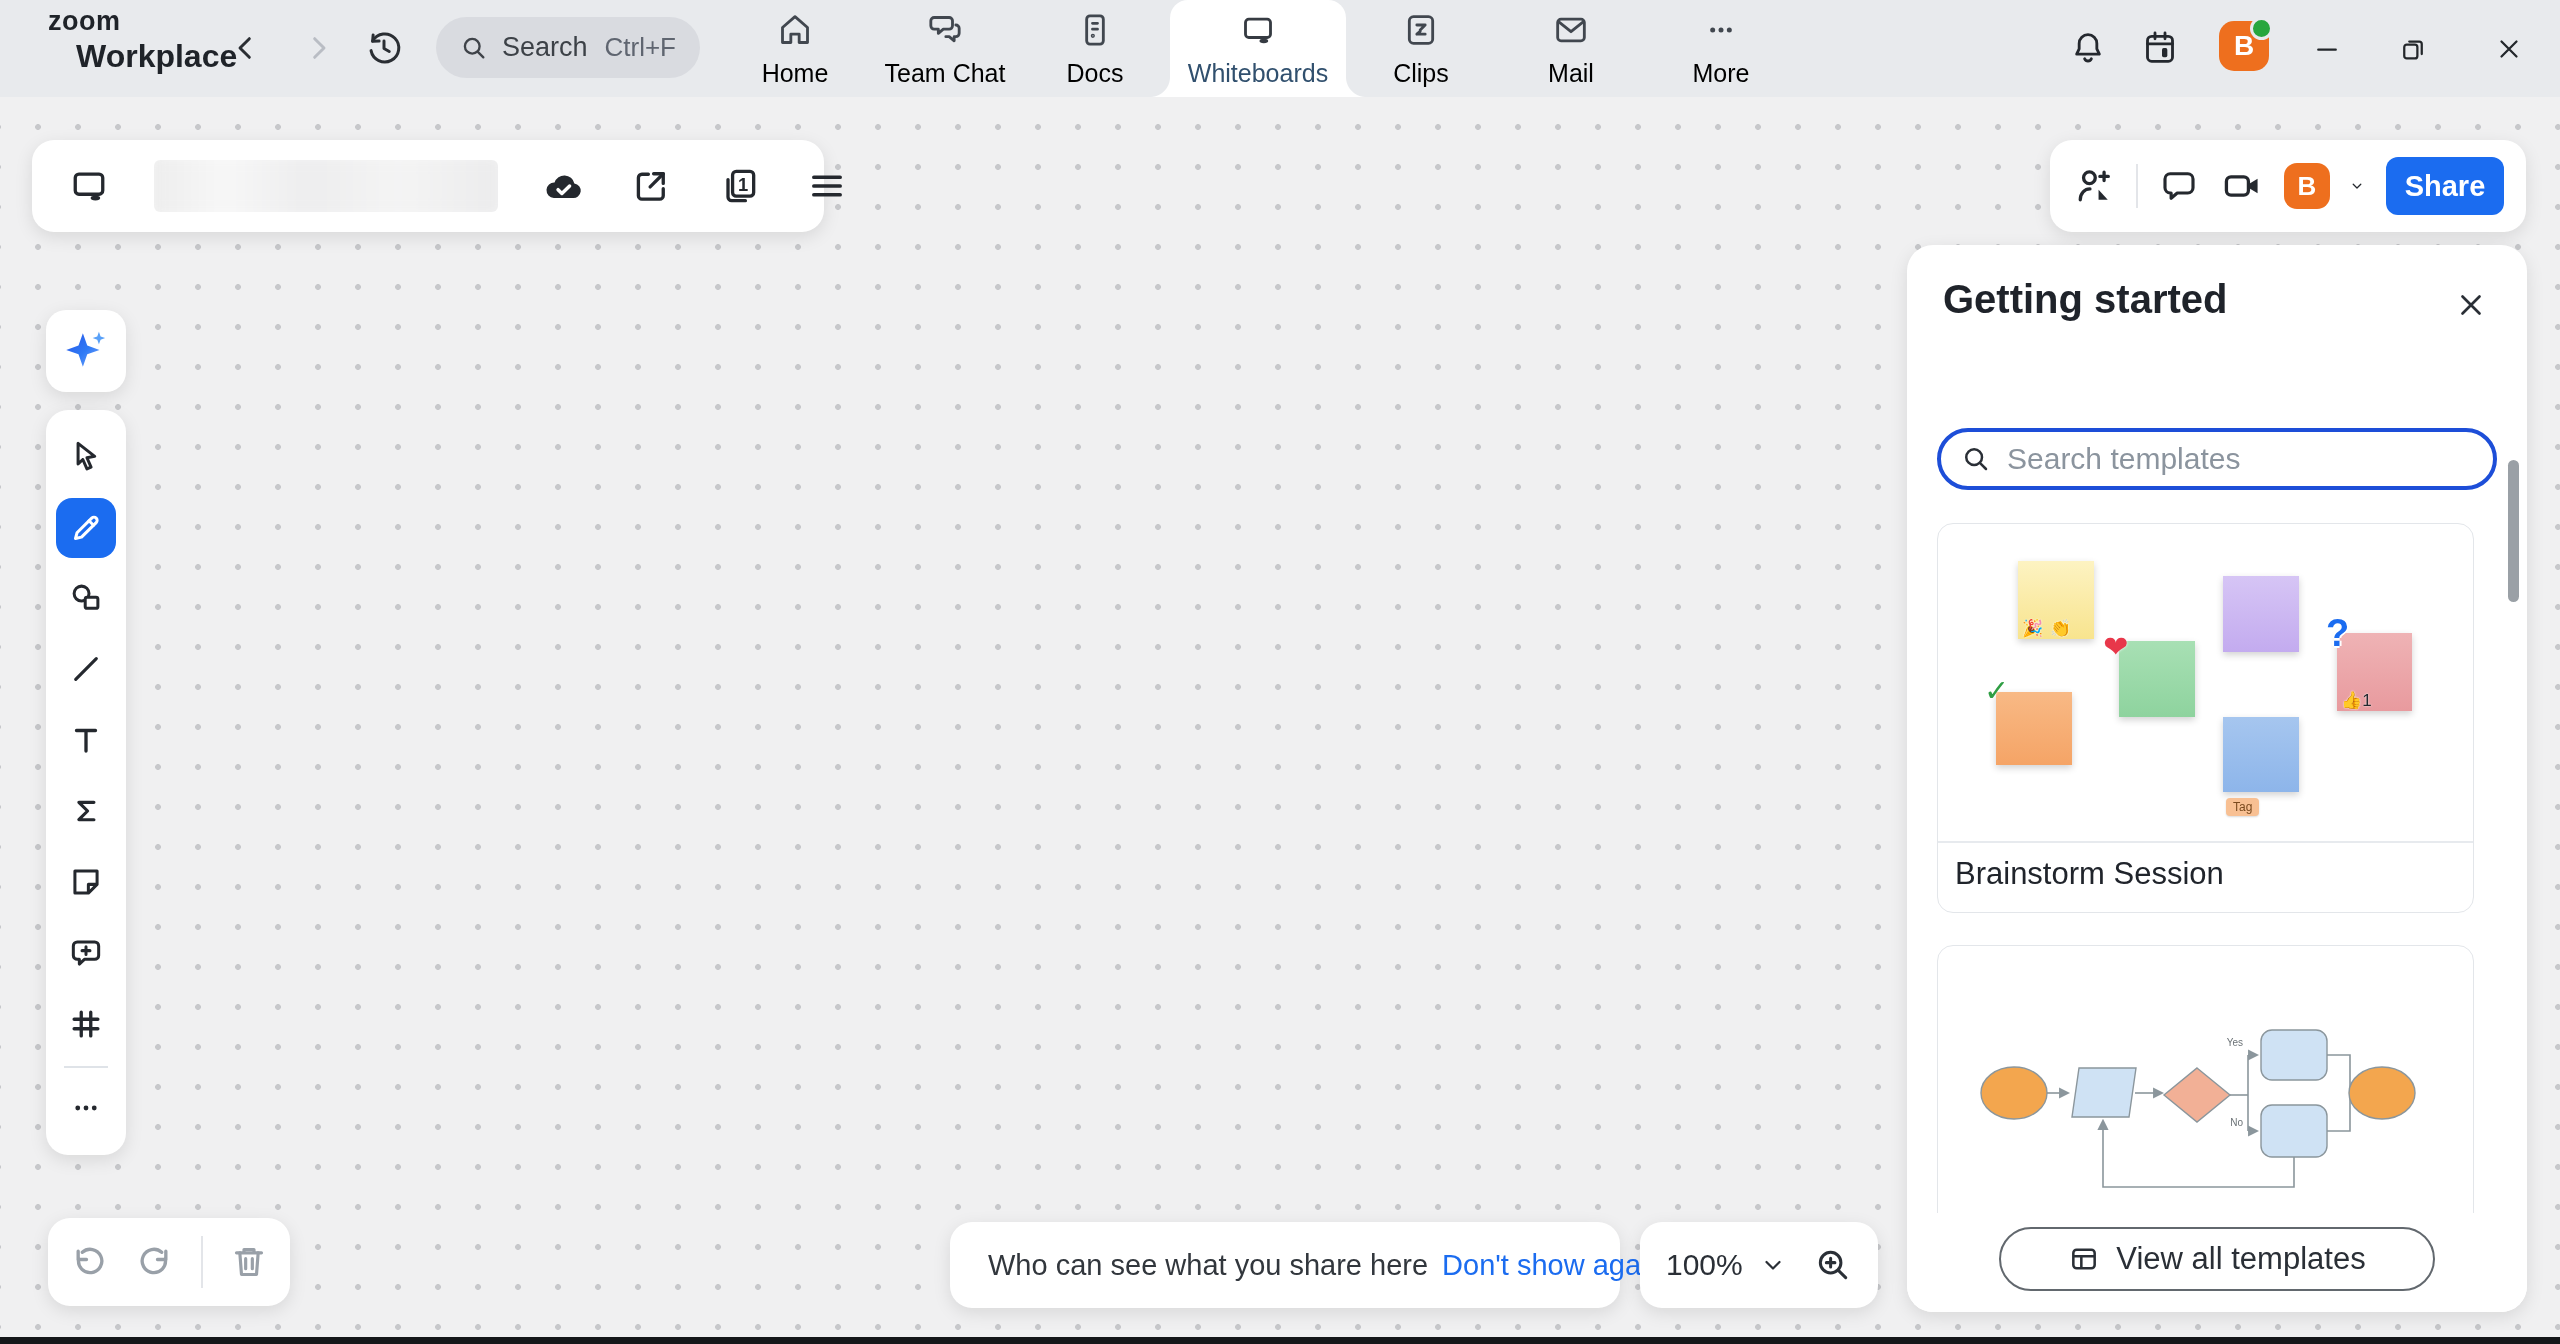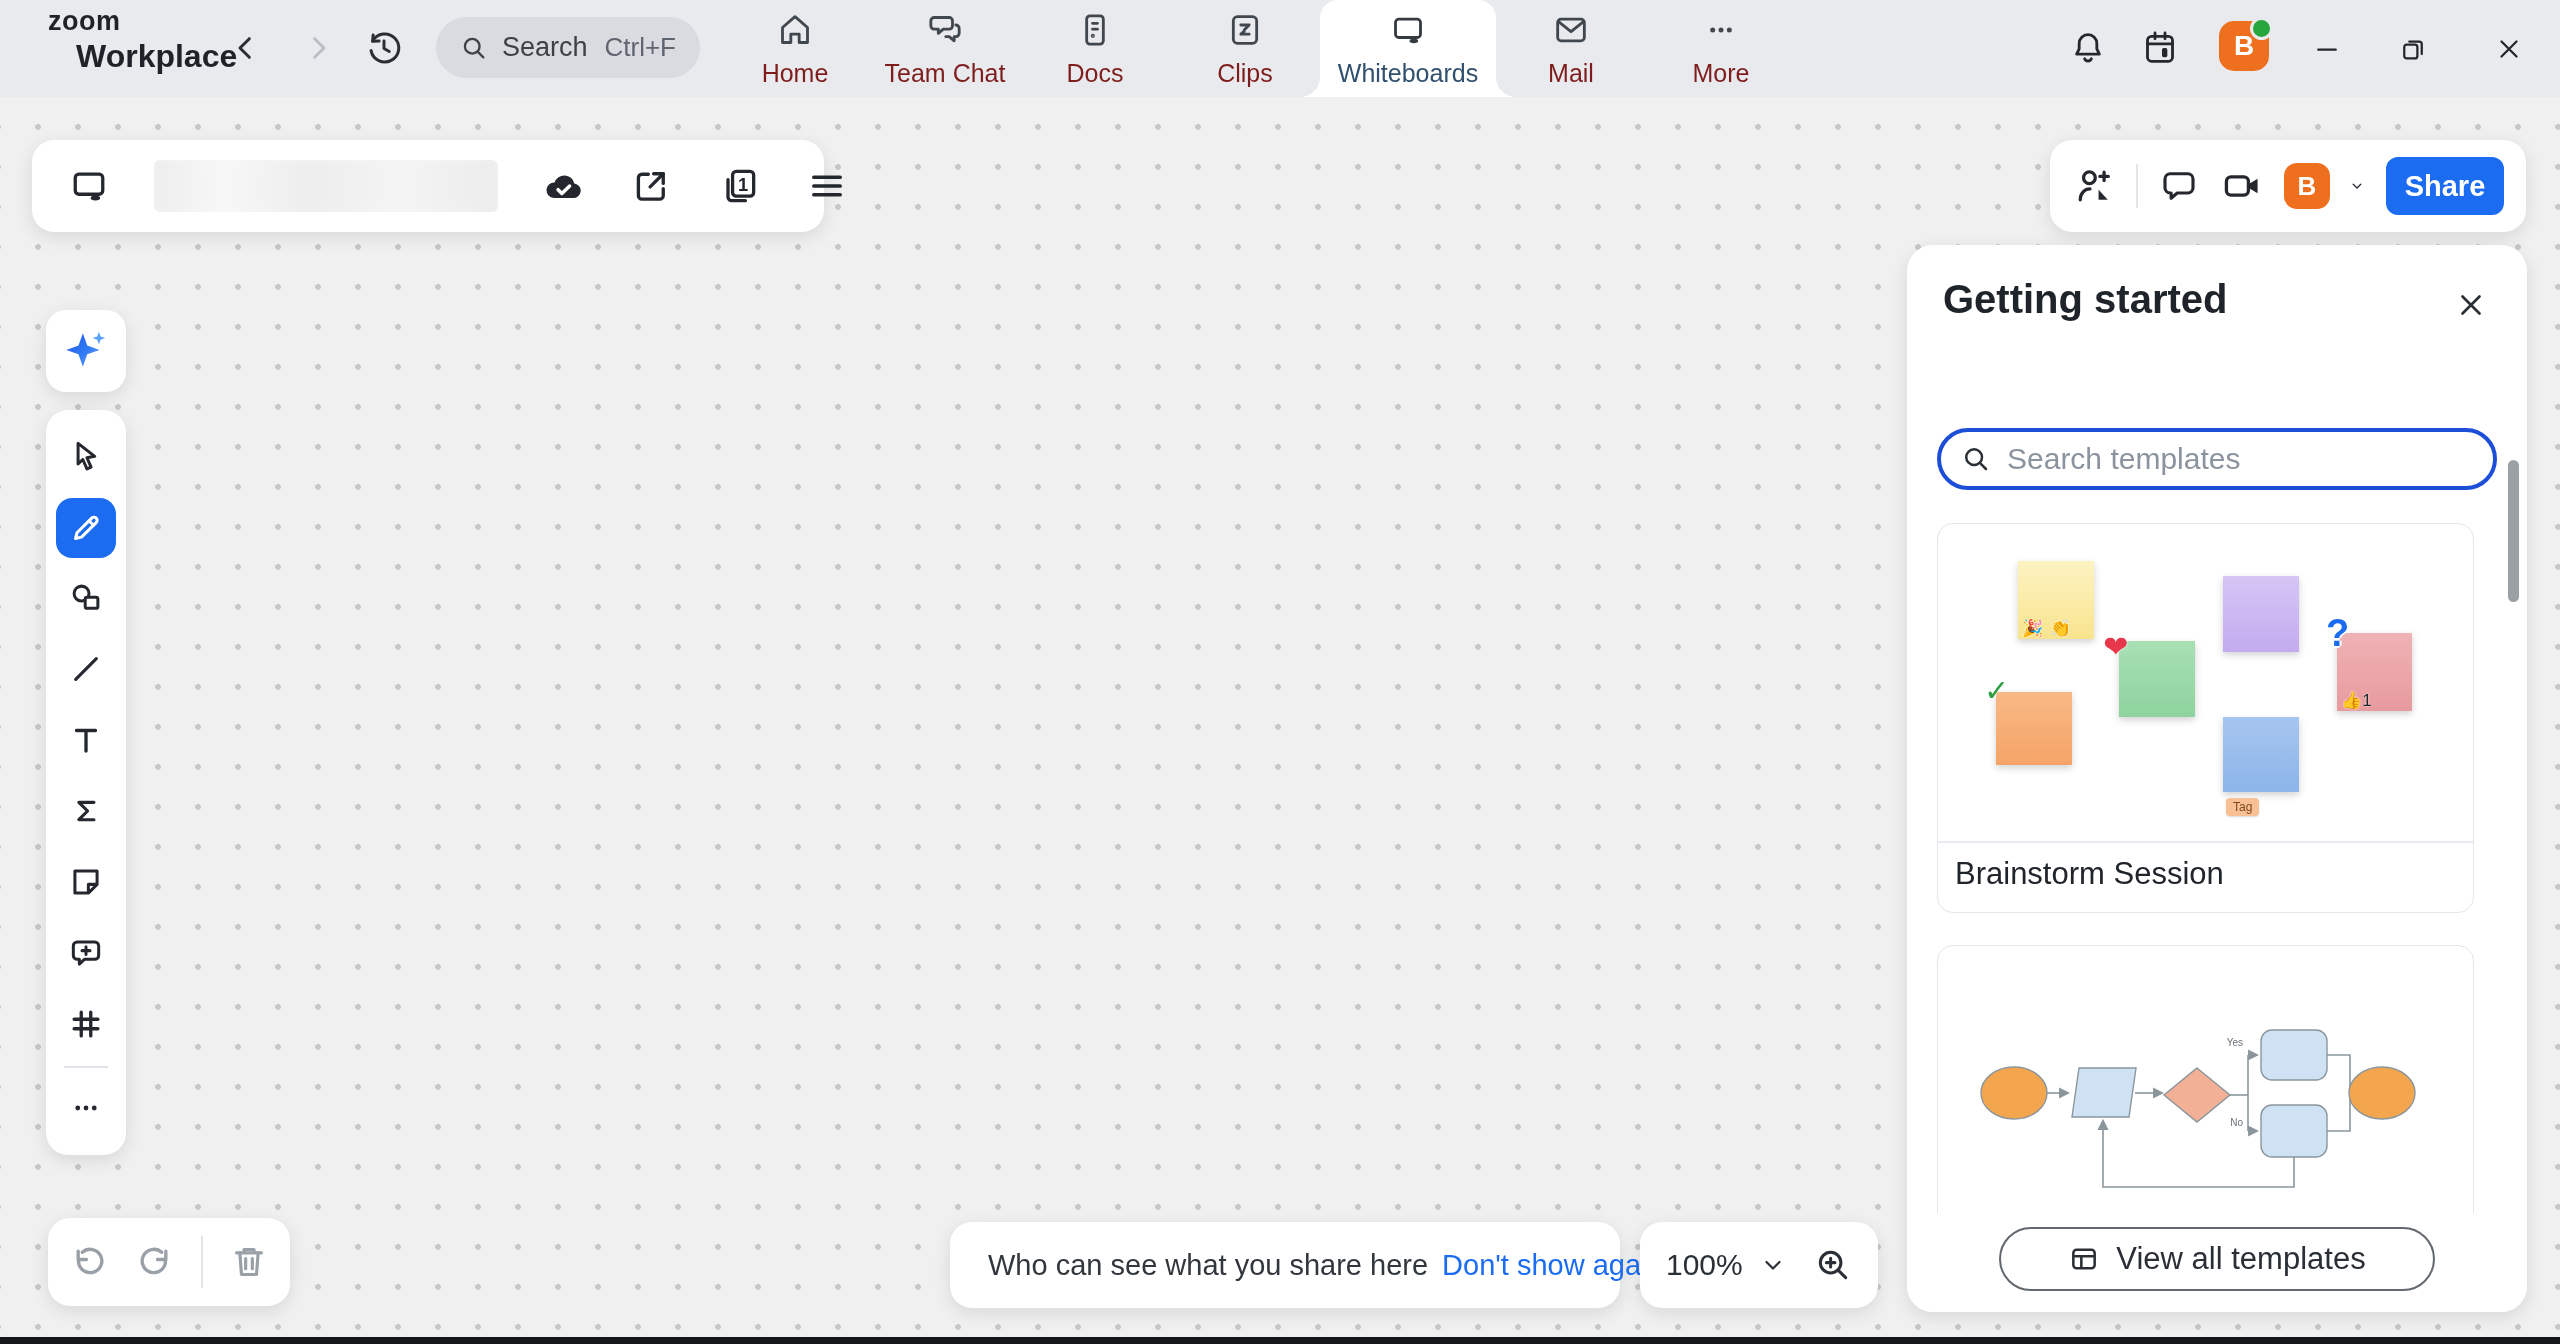--- a/index.html
+++ b/index.html
@@ -18,21 +18,21 @@
   .logo .l2{font-size:32px;font-weight:600;color:#1f2329;margin-top:5px;margin-left:28px;}
   .navbtn{position:absolute;top:26px;width:44px;height:44px;display:flex;align-items:center;justify-content:center;border-radius:10px;}
   .histbtn{position:absolute;top:24px;width:48px;height:48px;display:flex;align-items:center;justify-content:center;}
   .searchpill{position:absolute;left:436px;top:17px;width:264px;height:61px;border-radius:31px;
     background:#d9dbe0;display:flex;align-items:center;padding:0 24px;box-sizing:border-box;gap:14px;}
   .searchpill .lbl{font-size:27px;color:#3c4147;}
   .searchpill .sc{margin-left:auto;font-size:26px;color:#5f6570;}
 
   .tabs{position:absolute;left:720px;top:0;height:97px;display:flex;}
   .tab{width:150px;height:97px;display:flex;flex-direction:column;align-items:center;justify-content:center;gap:9px;position:relative;cursor:default;}
-  .tab .tlbl{font-size:25px;color:#7f1d1d;}
+  .tab .tlbl{font-size:25px;color:#000000;}
   .tab svg{display:block;}
   .tab.active{width:176px;background:#fff;border-radius:18px 18px 0 0;}
   .tab.active .tlbl{color:#31506e;}
   .tab.active::before{content:"";position:absolute;left:-20px;bottom:0;width:20px;height:20px;
     background:radial-gradient(circle at 0 0,rgba(0,0,0,0) 19.5px,#fff 20.5px);}
   .tab.active::after{content:"";position:absolute;right:-20px;bottom:0;width:20px;height:20px;
     background:radial-gradient(circle at 100% 0,rgba(0,0,0,0) 19.5px,#fff 20.5px);}
 
   .tb-ico{position:absolute;top:26px;width:44px;height:44px;display:flex;align-items:center;justify-content:center;}
   .avatar-top{position:absolute;left:2219px;top:21px;width:50px;height:50px;border-radius:15px;background:var(--avatar);
@@ -166,34 +166,34 @@
         <span class="tlbl">Team Chat</span>
       </div>
       <div class="tab">
         <svg width="40" height="40" viewBox="0 0 24 24" fill="none" stroke="#41474f" stroke-width="1.7" stroke-linecap="round" stroke-linejoin="round">
             <rect x="7" y="3.5" width="10" height="17" rx="2"></rect>
             <path d="M10.5 8 H13.5 M10.5 11.5 H13.5"></path>
             <circle cx="10.7" cy="15.5" r="0.4" fill="#41474f"></circle>
           </svg>
         <span class="tlbl">Docs</span>
       </div>
+      <div class="tab active">
+        <svg width="40" height="40" viewBox="0 0 24 24" fill="none" stroke="#363b42" stroke-width="1.7" stroke-linecap="round" stroke-linejoin="round">
+            <rect x="4.5" y="5.5" width="15" height="11" rx="2"></rect>
+            <ellipse cx="15.5" cy="18.6" rx="2.6" ry="1.3" fill="#363b42" stroke="none"></ellipse>
+          </svg>
+        <span class="tlbl">Whiteboards</span>
+      </div>
       <div class="tab">
         <svg width="40" height="40" viewBox="0 0 24 24" fill="none" stroke="#41474f" stroke-width="1.7" stroke-linecap="round" stroke-linejoin="round">
             <rect x="5" y="4" width="14" height="16" rx="2.5"></rect>
             <path d="M9.5 9 L14.5 9 M14.5 9 L11.5 12" fill="none"></path>
             <path d="M9.5 14.5 H14.5 M9.5 14.5 L11.5 12.8"></path>
           </svg>
         <span class="tlbl">Clips</span>
-      </div>
-      <div class="tab active">
-        <svg width="40" height="40" viewBox="0 0 24 24" fill="none" stroke="#363b42" stroke-width="1.7" stroke-linecap="round" stroke-linejoin="round">
-            <rect x="4.5" y="5.5" width="15" height="11" rx="2"></rect>
-            <ellipse cx="15.5" cy="18.6" rx="2.6" ry="1.3" fill="#363b42" stroke="none"></ellipse>
-          </svg>
-        <span class="tlbl">Whiteboards</span>
       </div>
       <div class="tab">
         <svg width="40" height="40" viewBox="0 0 24 24" fill="none" stroke="#41474f" stroke-width="1.7" stroke-linecap="round" stroke-linejoin="round">
             <rect x="4" y="5.5" width="16" height="13" rx="2"></rect>
             <path d="M4.5 7 L12 13 L19.5 7"></path>
           </svg>
         <span class="tlbl">Mail</span>
       </div>
       <div class="tab">
         <svg width="40" height="40" viewBox="0 0 24 24" fill="#41474f">

